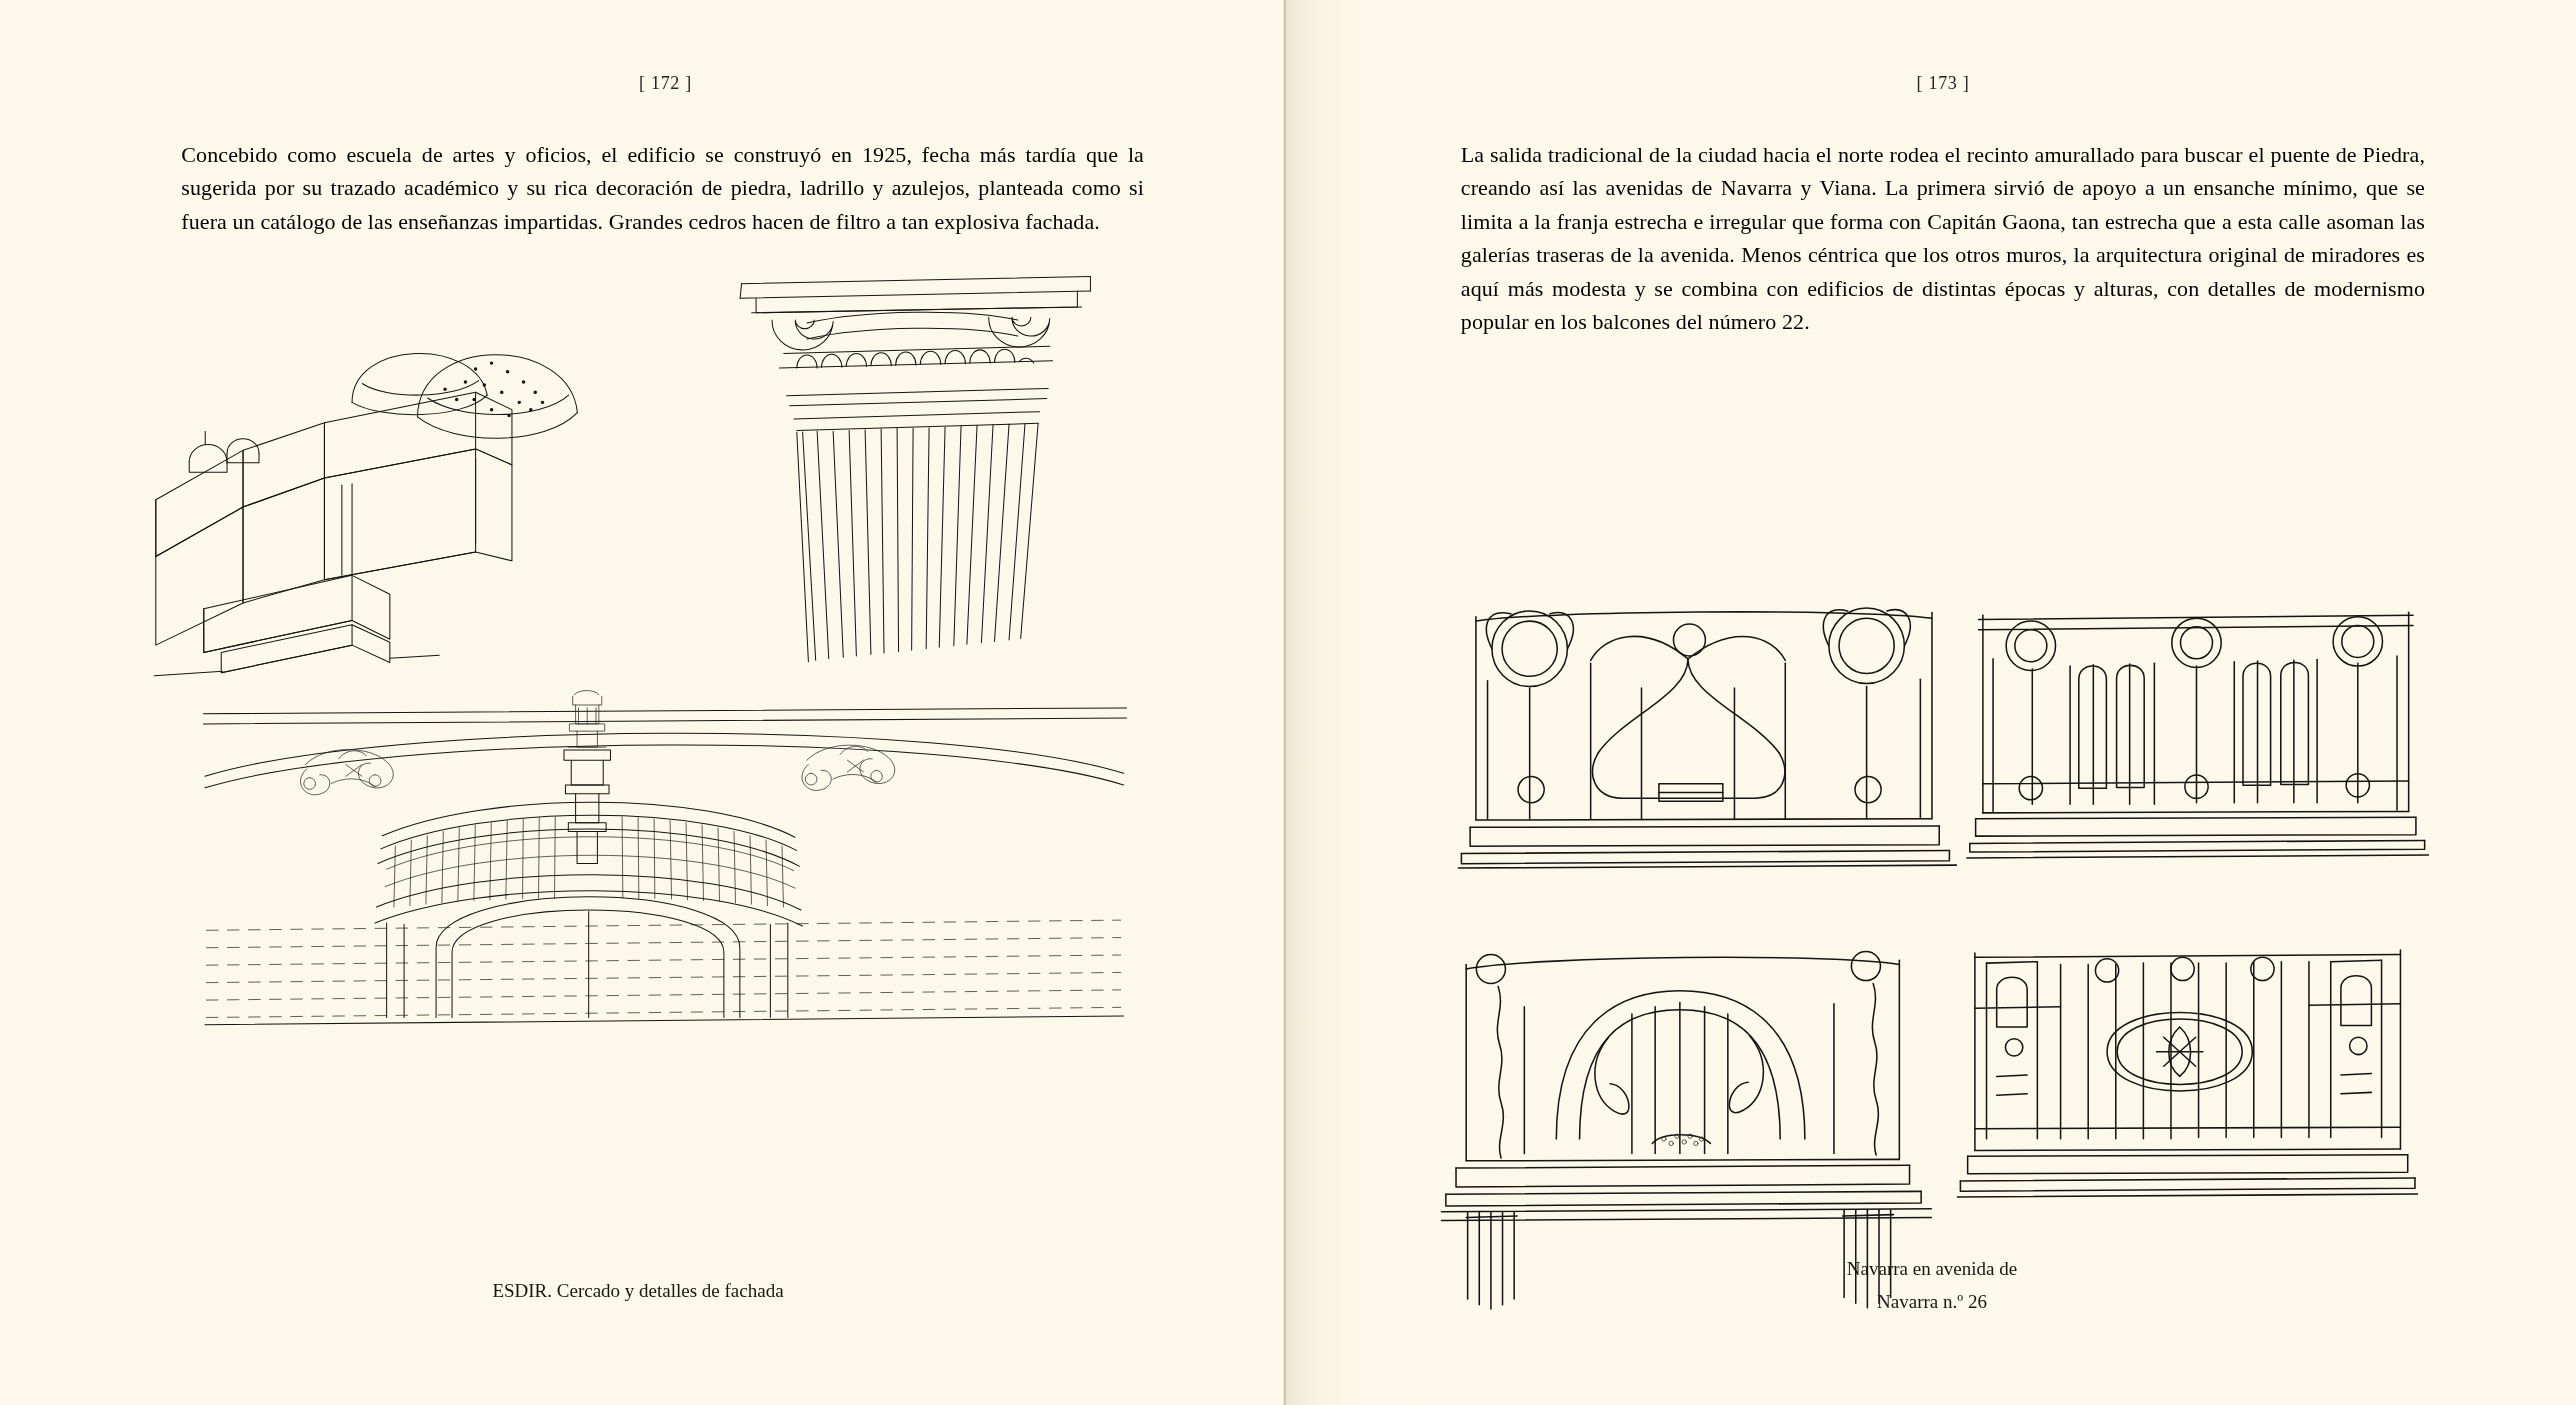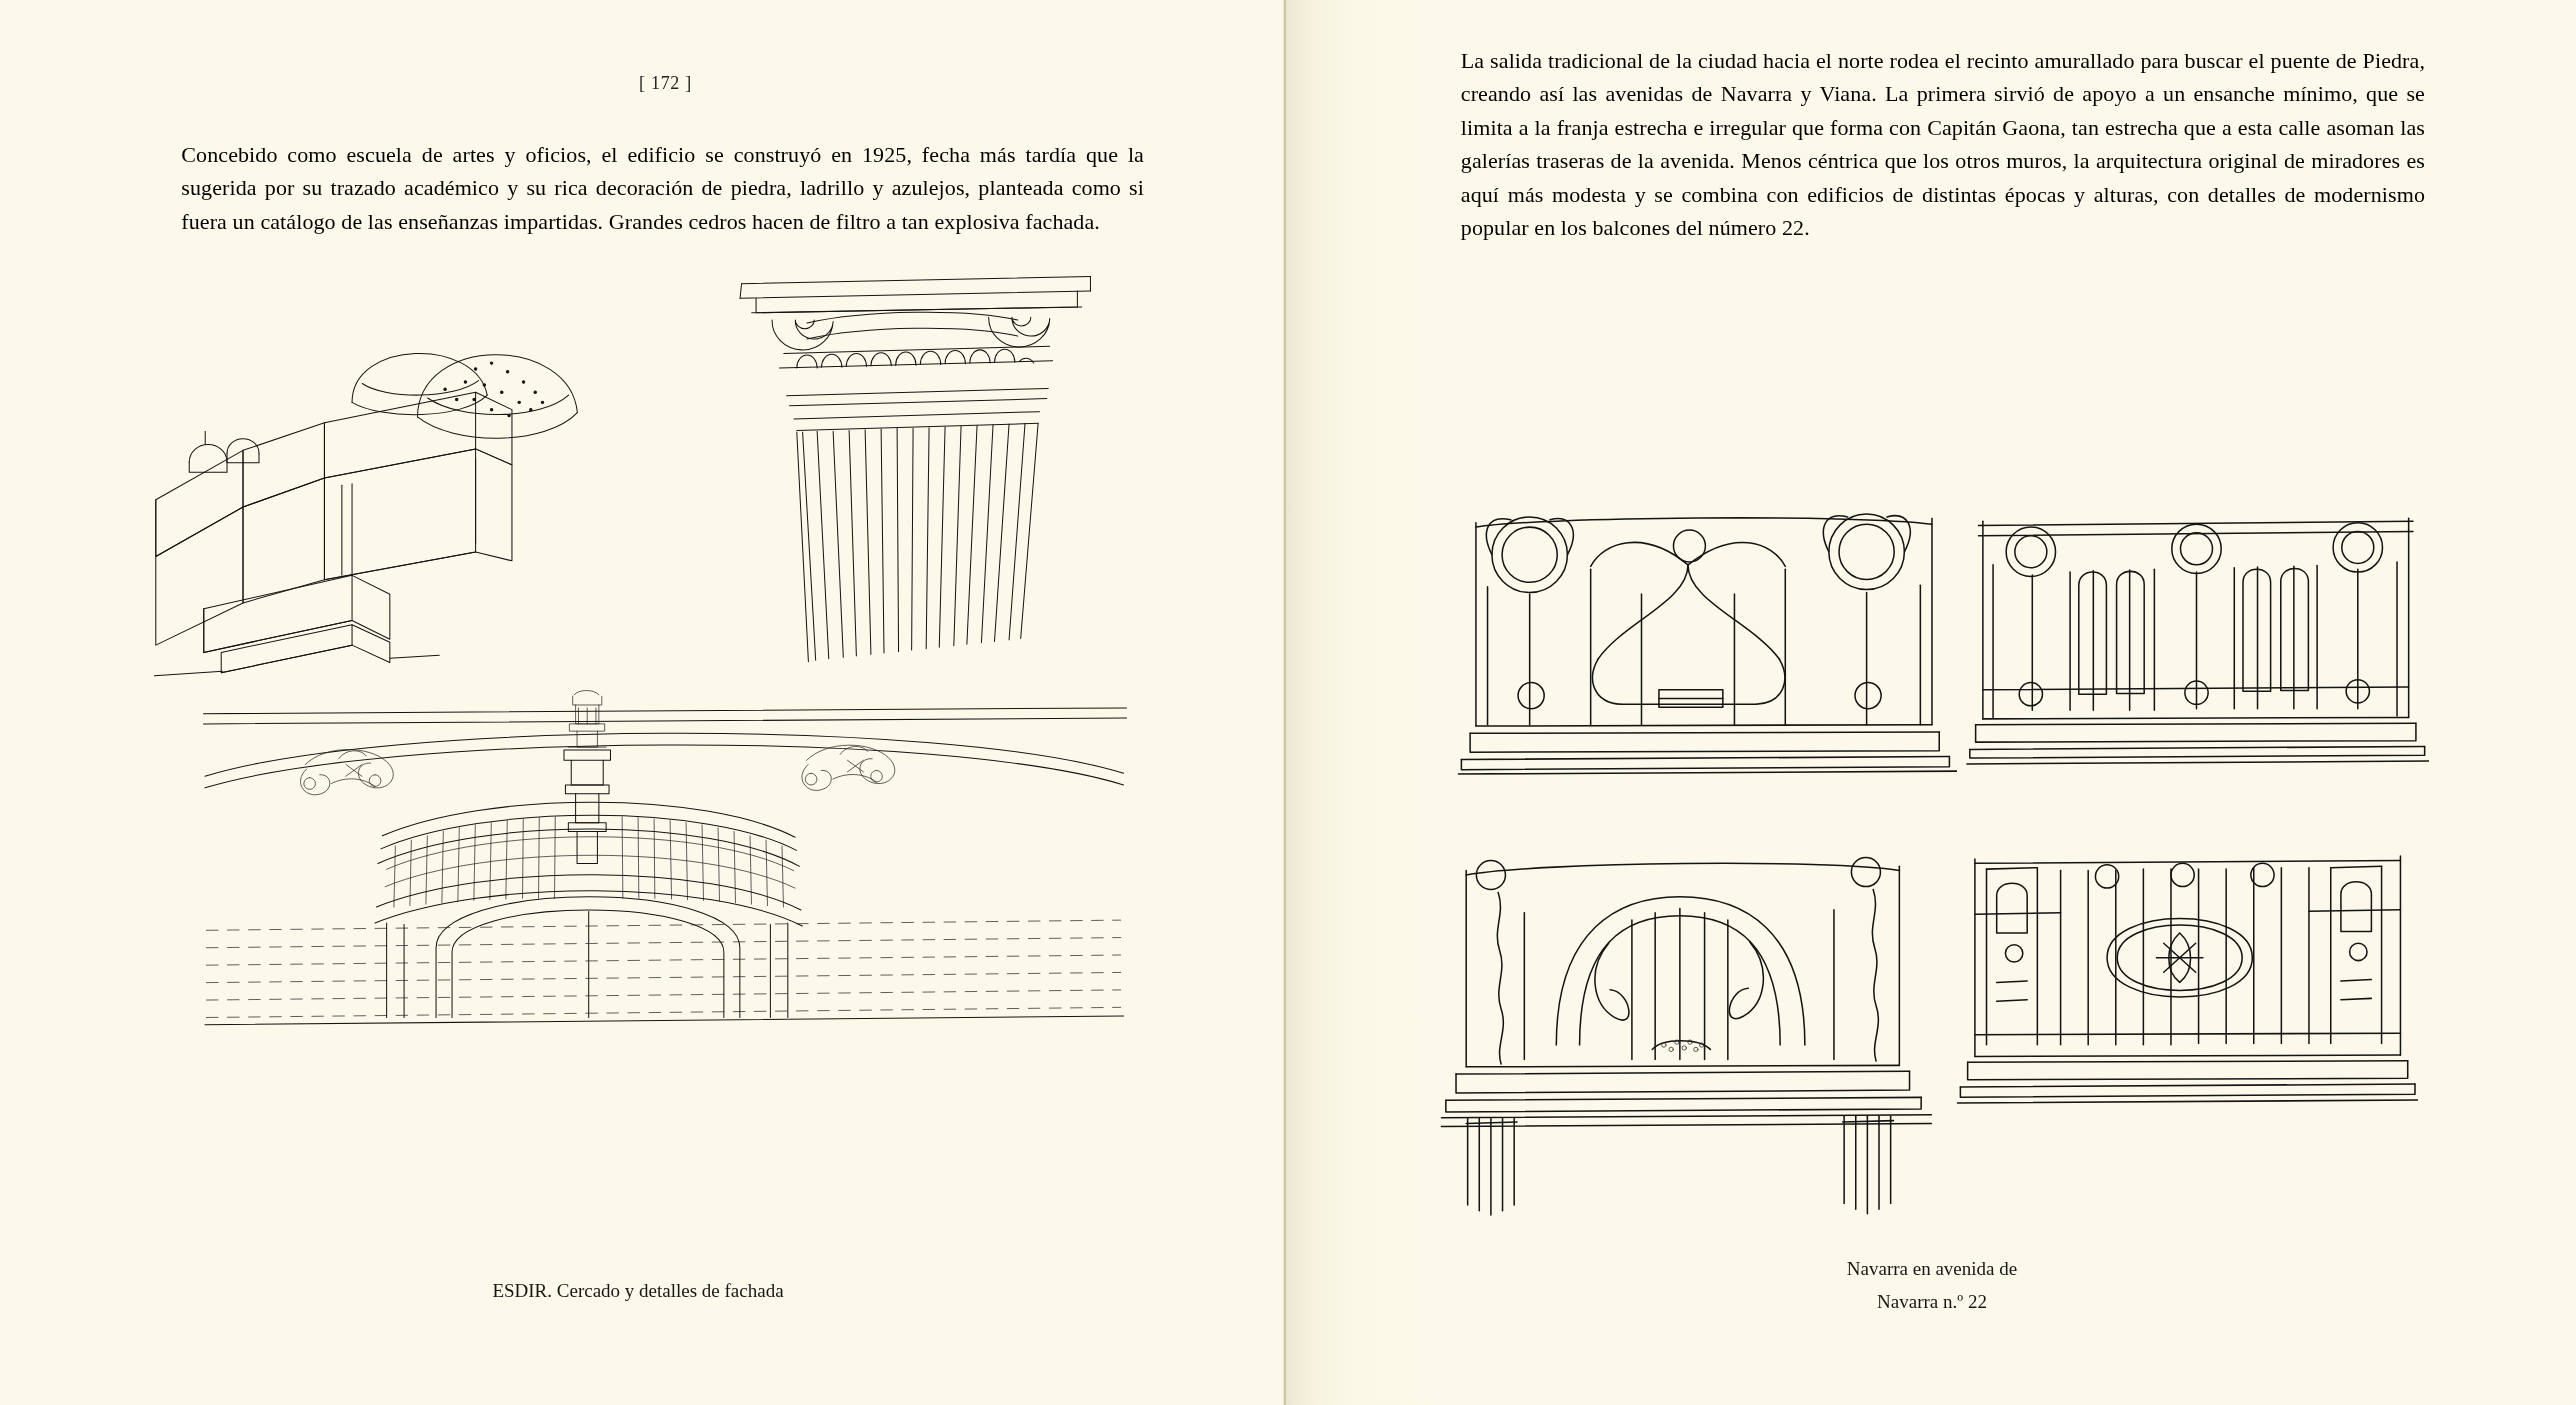--- a/index.html
+++ b/index.html
@@ -373,20 +373,21 @@
     </div>
 
     <div class="caption caption-left">ESDIR. Cercado y detalles de fachada</div>
   </div>
 
   <div class="gutter"></div>
   <div class="gutter-line"></div>
 
   <div class="page page-right">
 
+    <div class="folio">[ 173 ]</div>
 
     <div class="body-text">La salida tradicional de la ciudad hacia el norte rodea el recinto amurallado para buscar el puente de Piedra, creando así las avenidas de Navarra y Viana. La primera sirvió de apoyo a un ensanche mínimo, que se limita a la franja estrecha e irregular que forma con Capitán Gaona, tan estrecha que a esta calle asoman las galerías traseras de la avenida. Menos céntrica que los otros muros, la arquitectura original de miradores es aquí más modesta y se combina con edificios de distintas épocas y alturas, con detalles de modernismo popular en los balcones del número 22.</div>
 
     <div class="figures">
 
       <div style="position:absolute; left:-7.3px; top:240px;">
         <svg width="509" height="305" viewBox="0 0 700 420">
           <g class="ink">
 
             <path d="M38 52 L38 332"></path>
@@ -610,18 +611,18 @@
             <path d="M30 120 L148 118"></path>
             <path d="M490 116 L616 114"></path>
           </g>
         </svg>
       </div>
 
     </div>
 
     <div class="caption caption-right">
       <div>Navarra en avenida de</div>
-      <div>Navarra n.º 22</div>
+      <div>Navarra n.º 26</div>
     </div>
   </div>
 
 </div>
 
 
 </body></html>

